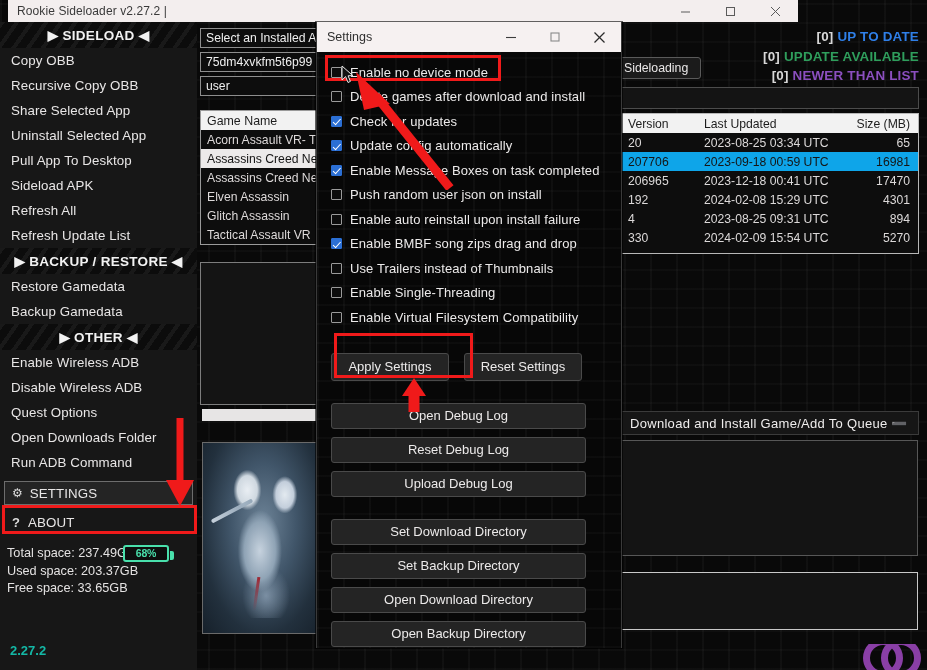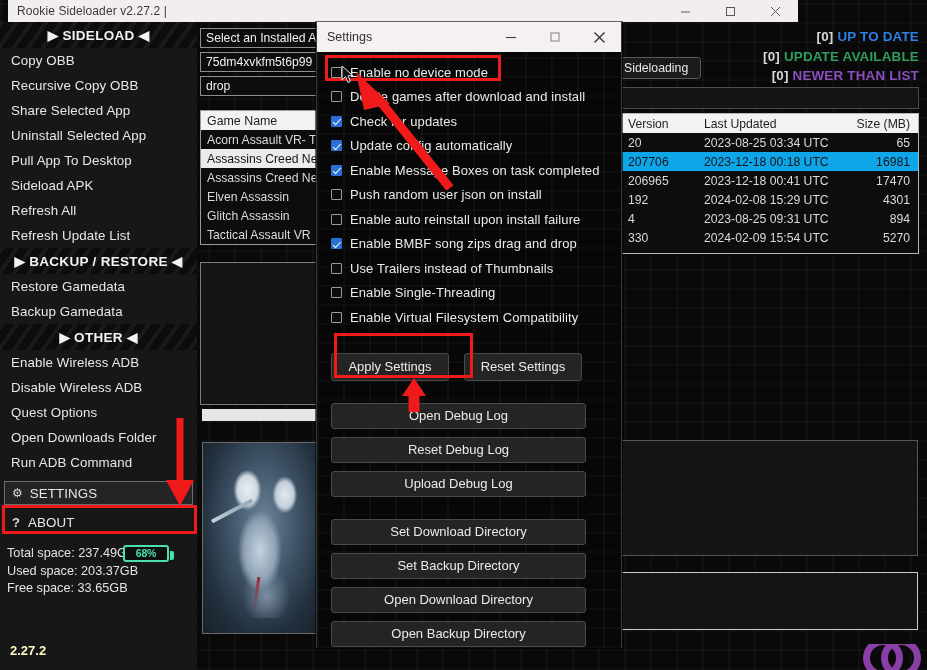--- a/index.html
+++ b/index.html
@@ -79,21 +79,21 @@
     background:#0e0e0e;
     display:flex; align-items:center; justify-content:center;
   }
   .batt span { color:#49e0ac; font-size:10.5px; font-weight:700; letter-spacing:-.2px; }
   .batt::after{
     content:""; position:absolute; right:-7px; top:4px;
     width:4px; height:9px; background:#49e0ac; border-radius:0 2px 2px 0;
   }
   .ver-bottom {
     position:absolute; left:10px; bottom:12px;
-    color:#fef9c3; font-size:13px; font-weight:700;
+    color:#14b8a6; font-size:13px; font-weight:700;
   }
 
   
   .center { position:absolute; left:200px; top:28px; width:128px; }
   .c-field {
     height:20px; background:#0d0d0d; border:1px solid #8e8e8e;
     color:#efefef; font-size:12.2px; display:flex; align-items:center;
     padding-left:5px; white-space:nowrap; overflow:hidden; margin-bottom:4px;
     width:135px;
   }
@@ -341,21 +341,21 @@
         <span>68%</span>
       </div>
     </div>
 
     <div class="ver-bottom">2.27.2</div>
   </div>
 
   <div class="center">
     <div class="c-field">Select an Installed A</div>
     <div class="c-field">75dm4xvkfm5t6p99</div>
-    <div class="c-field">drop</div>
+    <div class="c-field">user</div>
     <div class="c-list">
       <div class="c-list-hdr">Game Name</div>
       <div class="c-row">Acorn Assault VR- Th</div>
       <div class="c-row sel">Assassins Creed Nex</div>
       <div class="c-row">Assassins Creed Nex</div>
       <div class="c-row">Elven Assassin</div>
       <div class="c-row">Glitch Assassin</div>
       <div class="c-row">Tactical Assault VR</div>
     </div>
   </div>
@@ -391,21 +391,21 @@
       <div class="col-d">Last Updated</div>
       <div class="col-s">Size (MB)</div>
     </div>
     <div class="r-trow">
       <div class="col-v">20</div>
       <div class="col-d">2023-08-25 03:34 UTC</div>
       <div class="col-s">65</div>
     </div>
     <div class="r-trow sel">
       <div class="col-v">207706</div>
-      <div class="col-d">2023-12-18 00:18 UTC</div>
+      <div class="col-d">2023-09-18 00:59 UTC</div>
       <div class="col-s">16981</div>
     </div>
     <div class="r-trow">
       <div class="col-v">206965</div>
       <div class="col-d">2023-12-18 00:41 UTC</div>
       <div class="col-s">17470</div>
     </div>
     <div class="r-trow">
       <div class="col-v">192</div>
       <div class="col-d">2024-02-08 15:29 UTC</div>
@@ -416,20 +416,21 @@
       <div class="col-d">2023-08-25 09:31 UTC</div>
       <div class="col-s">894</div>
     </div>
     <div class="r-trow">
       <div class="col-v">330</div>
       <div class="col-d">2024-02-09 15:54 UTC</div>
       <div class="col-s">5270</div>
     </div>
   </div>
 
+  <div class="dl-btn">Download and Install Game/Add To Queue ➖</div>
   <div class="r-panel-a"></div>
   <div class="r-panel-b"></div>
   <div class="logo-blob"></div>
 
   <div class="dlg">
     <div class="dlg-title">
       <div class="t">Settings</div>
       <div class="dlg-ctrls">
         <div class="dlg-btn">
           <svg width="12" height="12" viewBox="0 0 12 12">

